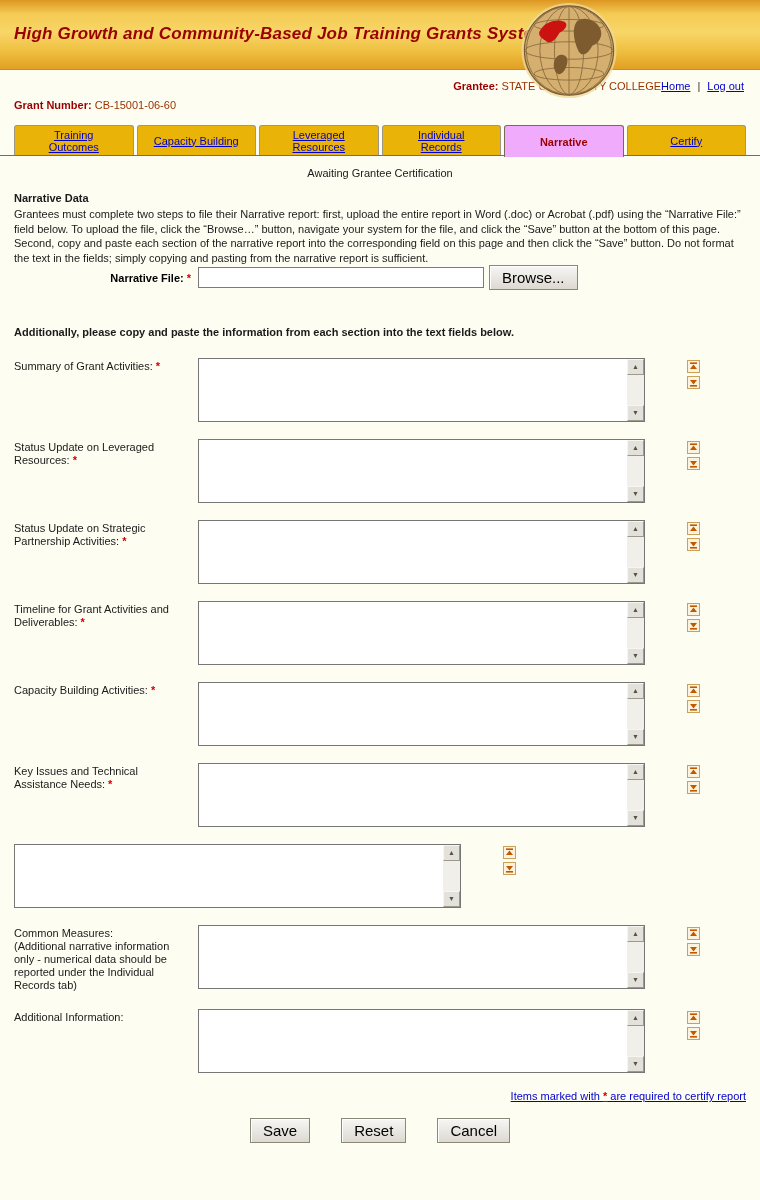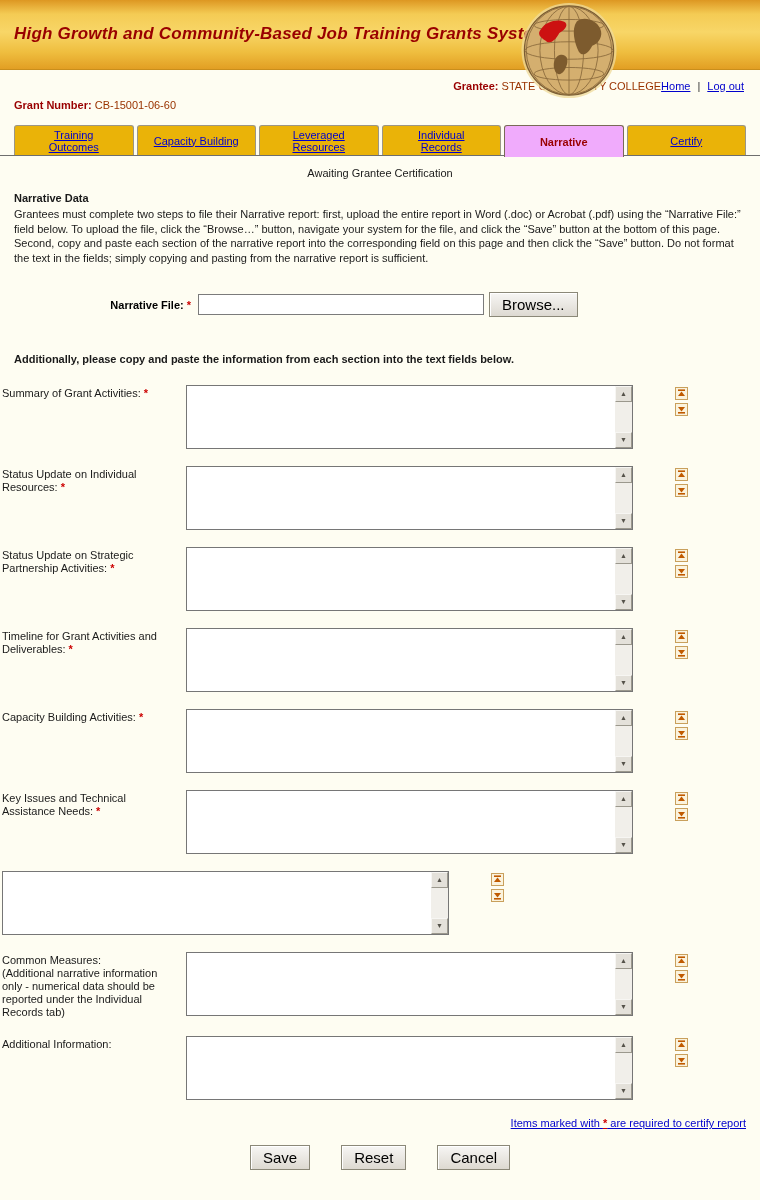--- a/index.html
+++ b/index.html
@@ -47,37 +47,37 @@
   .tab.active {
     background:#f0abfc; border-color:#7a6a58;
     height:32px; align-self:flex-start; position:relative; z-index:2;
     font-weight:bold; color:#990000;
   }
   
   .status-text { text-align:center; margin-top:11px; }
   .section-heading { font-weight:bold; margin:13px 14px 3px 14px; }
   .instructions { margin:0 14px; line-height:14.5px; }
   
-  .file-row { display:flex; align-items:center; margin-top:27px; padding-left:14px; }
+  .file-row { display:flex; align-items:center; padding-left:14px; }
   .file-label { width:184px; text-align:right; padding-right:7px; font-weight:bold; color:#000; }
   .star { color:#CC0000; font-weight:bold; margin-left:3px; }
   .text-input {
     width:286px; height:21px; border:1px solid #7b7b7b; background:#fff;
     font-family:inherit; font-size:11px; padding:2px 3px;
   }
   .btn {
     font-family:inherit; font-size:15px; color:#000;
     background:linear-gradient(#F7F6F4,#DDD9D1);
     border:1px solid #8B8878; box-shadow:inset 1px 1px 0 #fff;
     padding:3px 12px; cursor:pointer;
   }
   .browse-btn { margin-left:5px; }
   .copy-instruction { font-weight:bold; margin:36px 14px 20px 14px; }
   
-  .field-row { display:flex; align-items:flex-start; padding-left:2px; margin-bottom:17px; }
+  .field-row { display:flex; align-items:flex-start; padding-left:14px; margin-bottom:17px; }
   .field-label { width:184px; padding:2px 10px 0 0; line-height:13px; color:#1a1a1a; }
   .field-note { display:block; }
   .ta-wrap {
     width:447px; height:64px; border:1px solid #767676; background:#fff;
     display:flex; align-items:stretch;
   }
   .ta-wrap textarea {
     flex:1; border:none; outline:none; resize:none;
     font-family:inherit; font-size:11px; padding:2px 3px; background:#fff;
   }
@@ -200,21 +200,21 @@
           <rect x="0.5" y="0.5" width="12" height="12" fill="#FBF3DD" stroke="#C9A05C"></rect>
           <path d="M3 4 H10 L6.5 8.4 Z" fill="#C05A00"></path>
           <rect x="3" y="9" width="7" height="1.6" fill="#C05A00"></rect>
         </svg>
       </div>
   </div>
 </div>
 
 <div class="field-row">
   <div class="field-label">
-    <span>Status Update on Individual Resources:</span><span class="star">*</span>
+    <span>Status Update on Leveraged Resources:</span><span class="star">*</span>
   </div>
   <div class="ta-wrap">
     <textarea style=""></textarea>
     <div class="sb">
       <div class="sb-btn">▲</div>
       <div class="sb-track"></div>
       <div class="sb-btn">▼</div>
     </div>
   </div>
   <div class="mini-icons">

